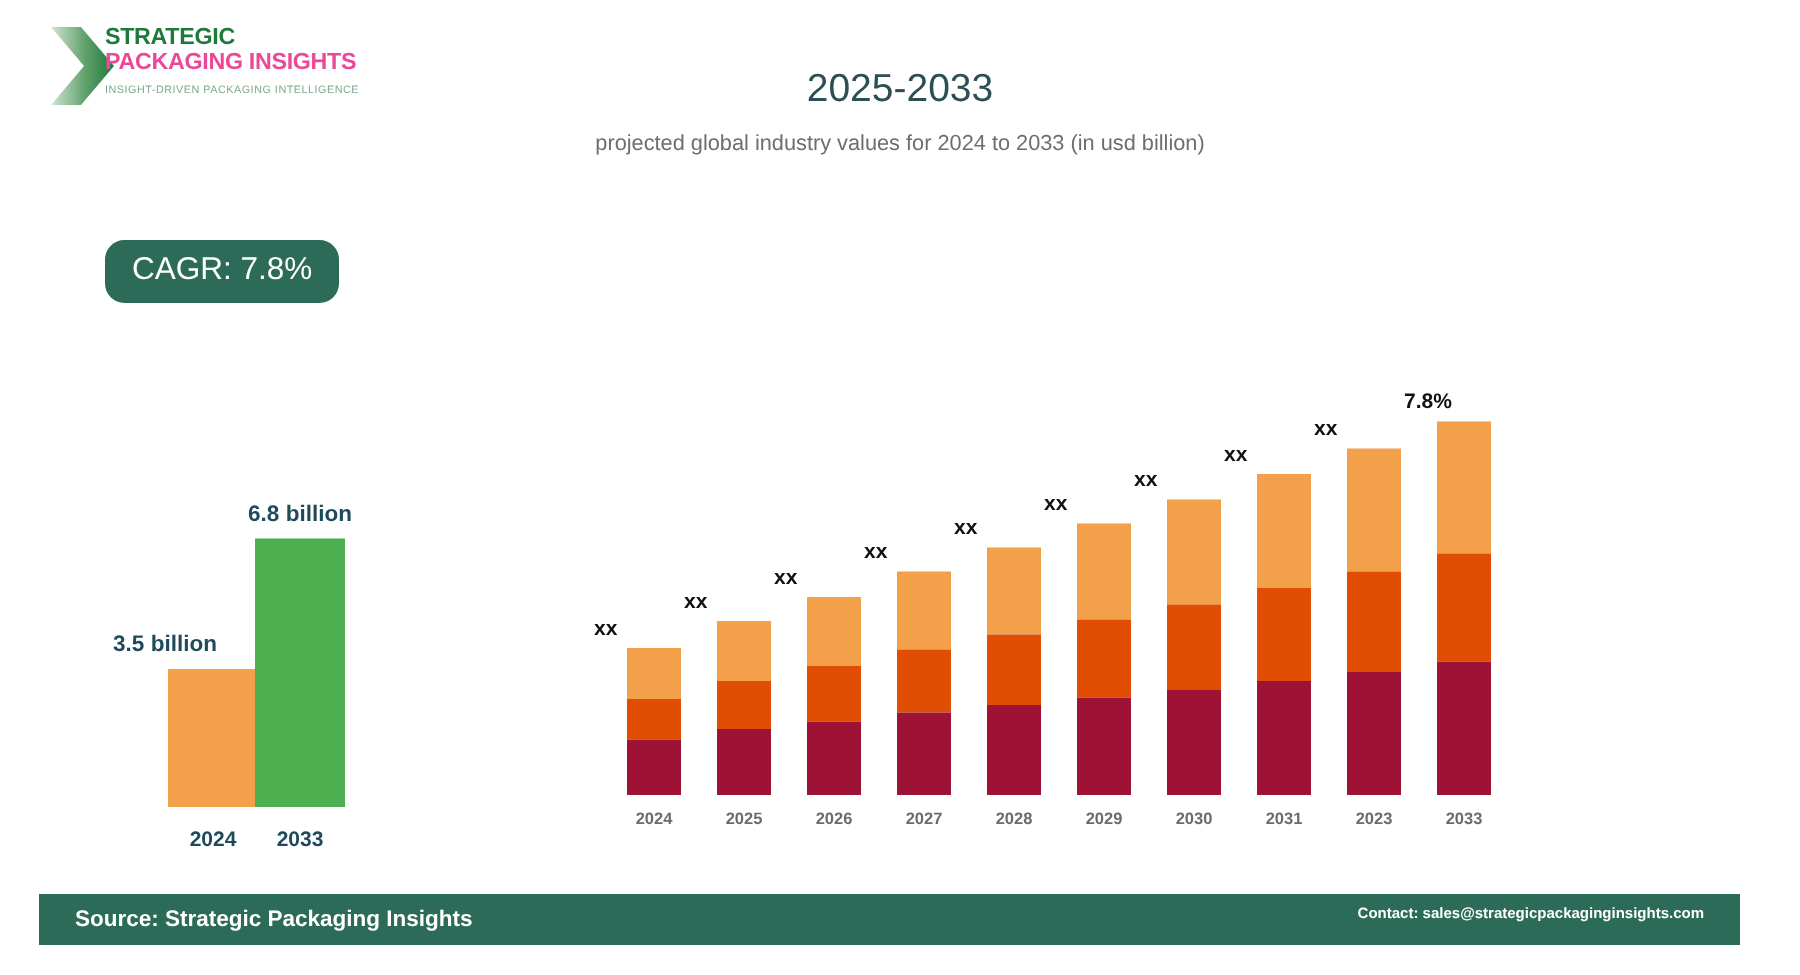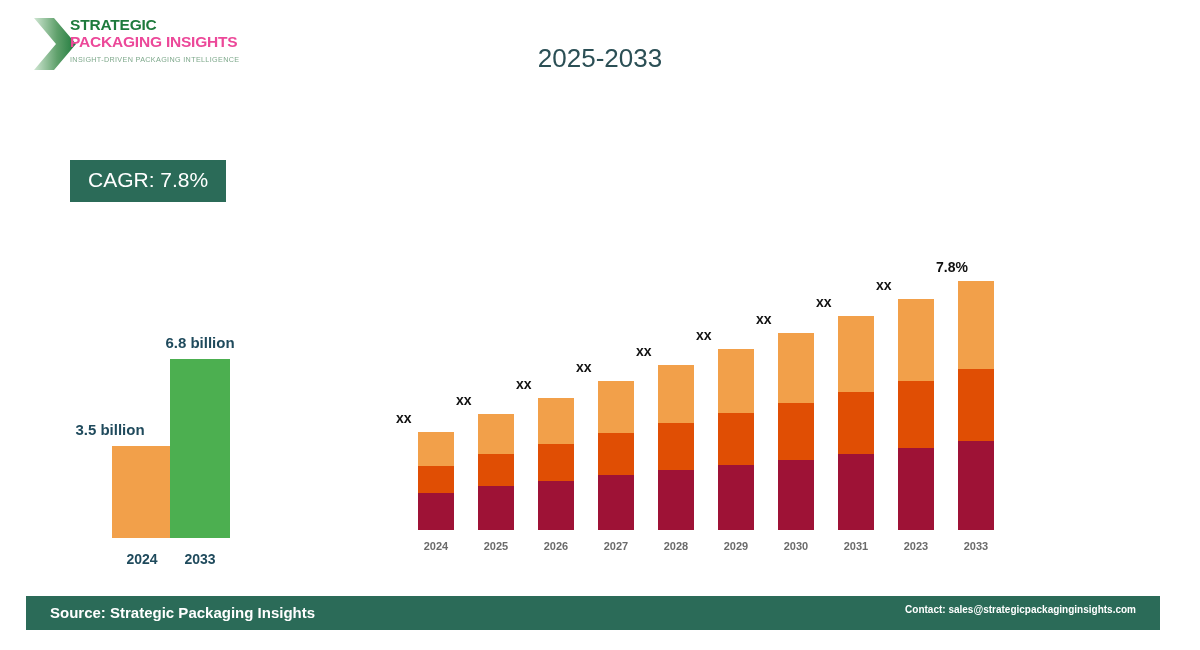--- a/index.html
+++ b/index.html
@@ -78,20 +78,21 @@
   #cagr-badge {
     position: absolute;
     left: 70px;
     top: 160px;
     background: #2B6B58;
     color: #ffffff;
     font-size: 21px;
     padding: 9px 18px 11px 18px;
     line-height: 22px;
     white-space: nowrap;
+    border-radius: 13px;
   }
 
   
   #mini-chart {
     position: absolute;
     left: 50px;
     top: 300px;
     width: 240px;
     height: 270px;
   }
@@ -209,20 +210,21 @@
   </div>
   <div id="logo-text-wrap">
     <div class="logo-line" style="color: rgb(30, 122, 60);">STRATEGIC</div>
     <div class="logo-line" style="color: #ec4899;">PACKAGING INSIGHTS</div>
     <div id="logo-tagline" style="color: rgb(127, 169, 140);">INSIGHT-DRIVEN PACKAGING INTELLIGENCE</div>
   </div>
 </div>
 
 <div id="title-block">
   <div class="chart-title">2025-2033</div>
+  <div id="chart-subtitle">projected global industry values for 2024 to 2033 (in usd billion)</div>
 </div>
 
 <div id="cagr-badge" style="background: rgb(43, 107, 88); color: rgb(255, 255, 255);">CAGR: 7.8%</div>
 
 <div id="mini-chart">
     <div class="mini-bar-col" style="left: 30px; height: 92px; padding-left: 32px;">
       <div class="mini-bar" style="height: 92px; background: rgb(242, 160, 74);"></div>
       <div class="mini-value" style="bottom: 100px;">3.5 billion</div>
       <div class="mini-year">2024</div>
     </div>

